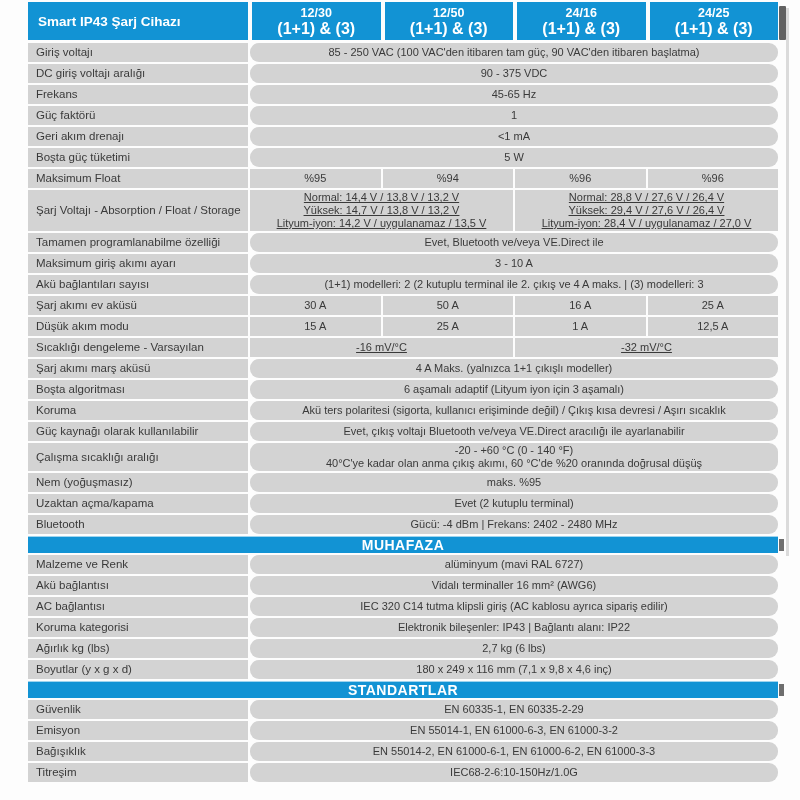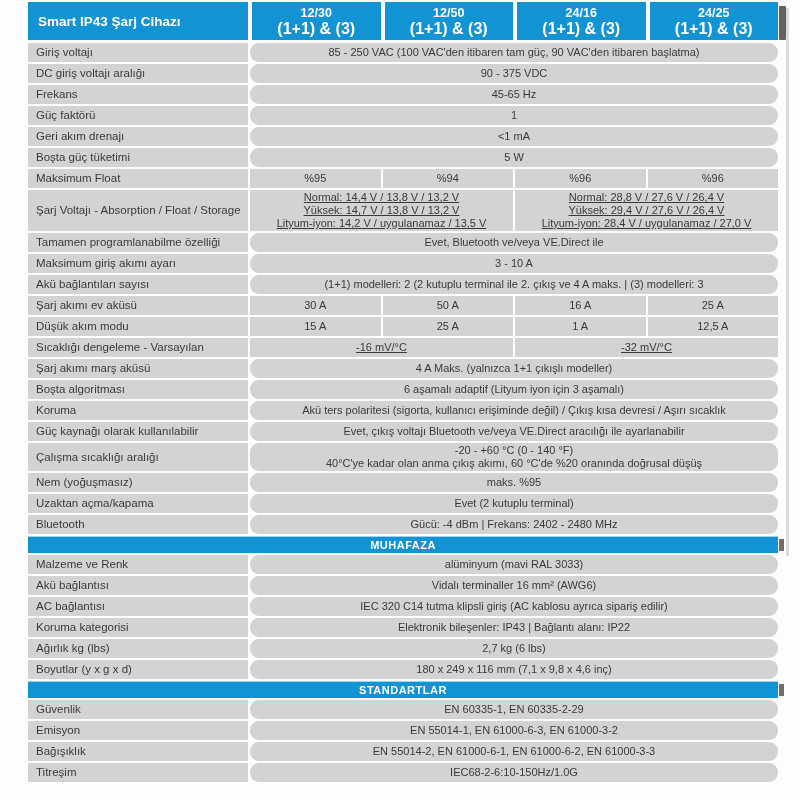--- a/index.html
+++ b/index.html
@@ -56,21 +56,21 @@
   .cell.label{align-items:flex-start;padding-left:8px;font-size:11.5px;}
   .cell.label .line{text-align:center;}
   .span1{grid-column:span 1;}
   .span2{grid-column:span 2;text-decoration:underline;}
   .span4{grid-column:span 4;border-radius:9px;}
   
   .section-bar{
     background:var(--blue,#1293d4);
     color:#fff;height:16px;margin-bottom:2px;
     display:flex;align-items:center;justify-content:center;
-    font-size:11px;font-weight:bold;letter-spacing:.5px;
+    font-size:14px;font-weight:bold;letter-spacing:.5px;
     border-top:1px solid #9fd4ee;
     position:relative;
   }
   .section-bar::after{ 
     content:"";position:absolute;right:-6px;top:2px;width:5px;height:12px;
     background:#4a4a4a;opacity:.8;
   }
   
   .edge-line{
     position:absolute;left:786px;top:8px;width:3px;height:548px;
@@ -316,21 +316,21 @@
         <div class="cell span4">
           <div class="line">Gücü: -4 dBm | Frekans: 2402 - 2480 MHz</div>
         </div>
       </div>
       <div class="section-bar">MUHAFAZA</div>
       <div class="row">
         <div class="cell label span1">
           <div class="line">Malzeme ve Renk</div>
         </div>
         <div class="cell span4">
-          <div class="line">alüminyum (mavi RAL 3033)</div>
+          <div class="line">alüminyum (mavi RAL 6727)</div>
         </div>
       </div>
       <div class="row">
         <div class="cell label span1">
           <div class="line">Akü bağlantısı</div>
         </div>
         <div class="cell span4">
           <div class="line">Vidalı terminaller 16 mm² (AWG6)</div>
         </div>
       </div>

